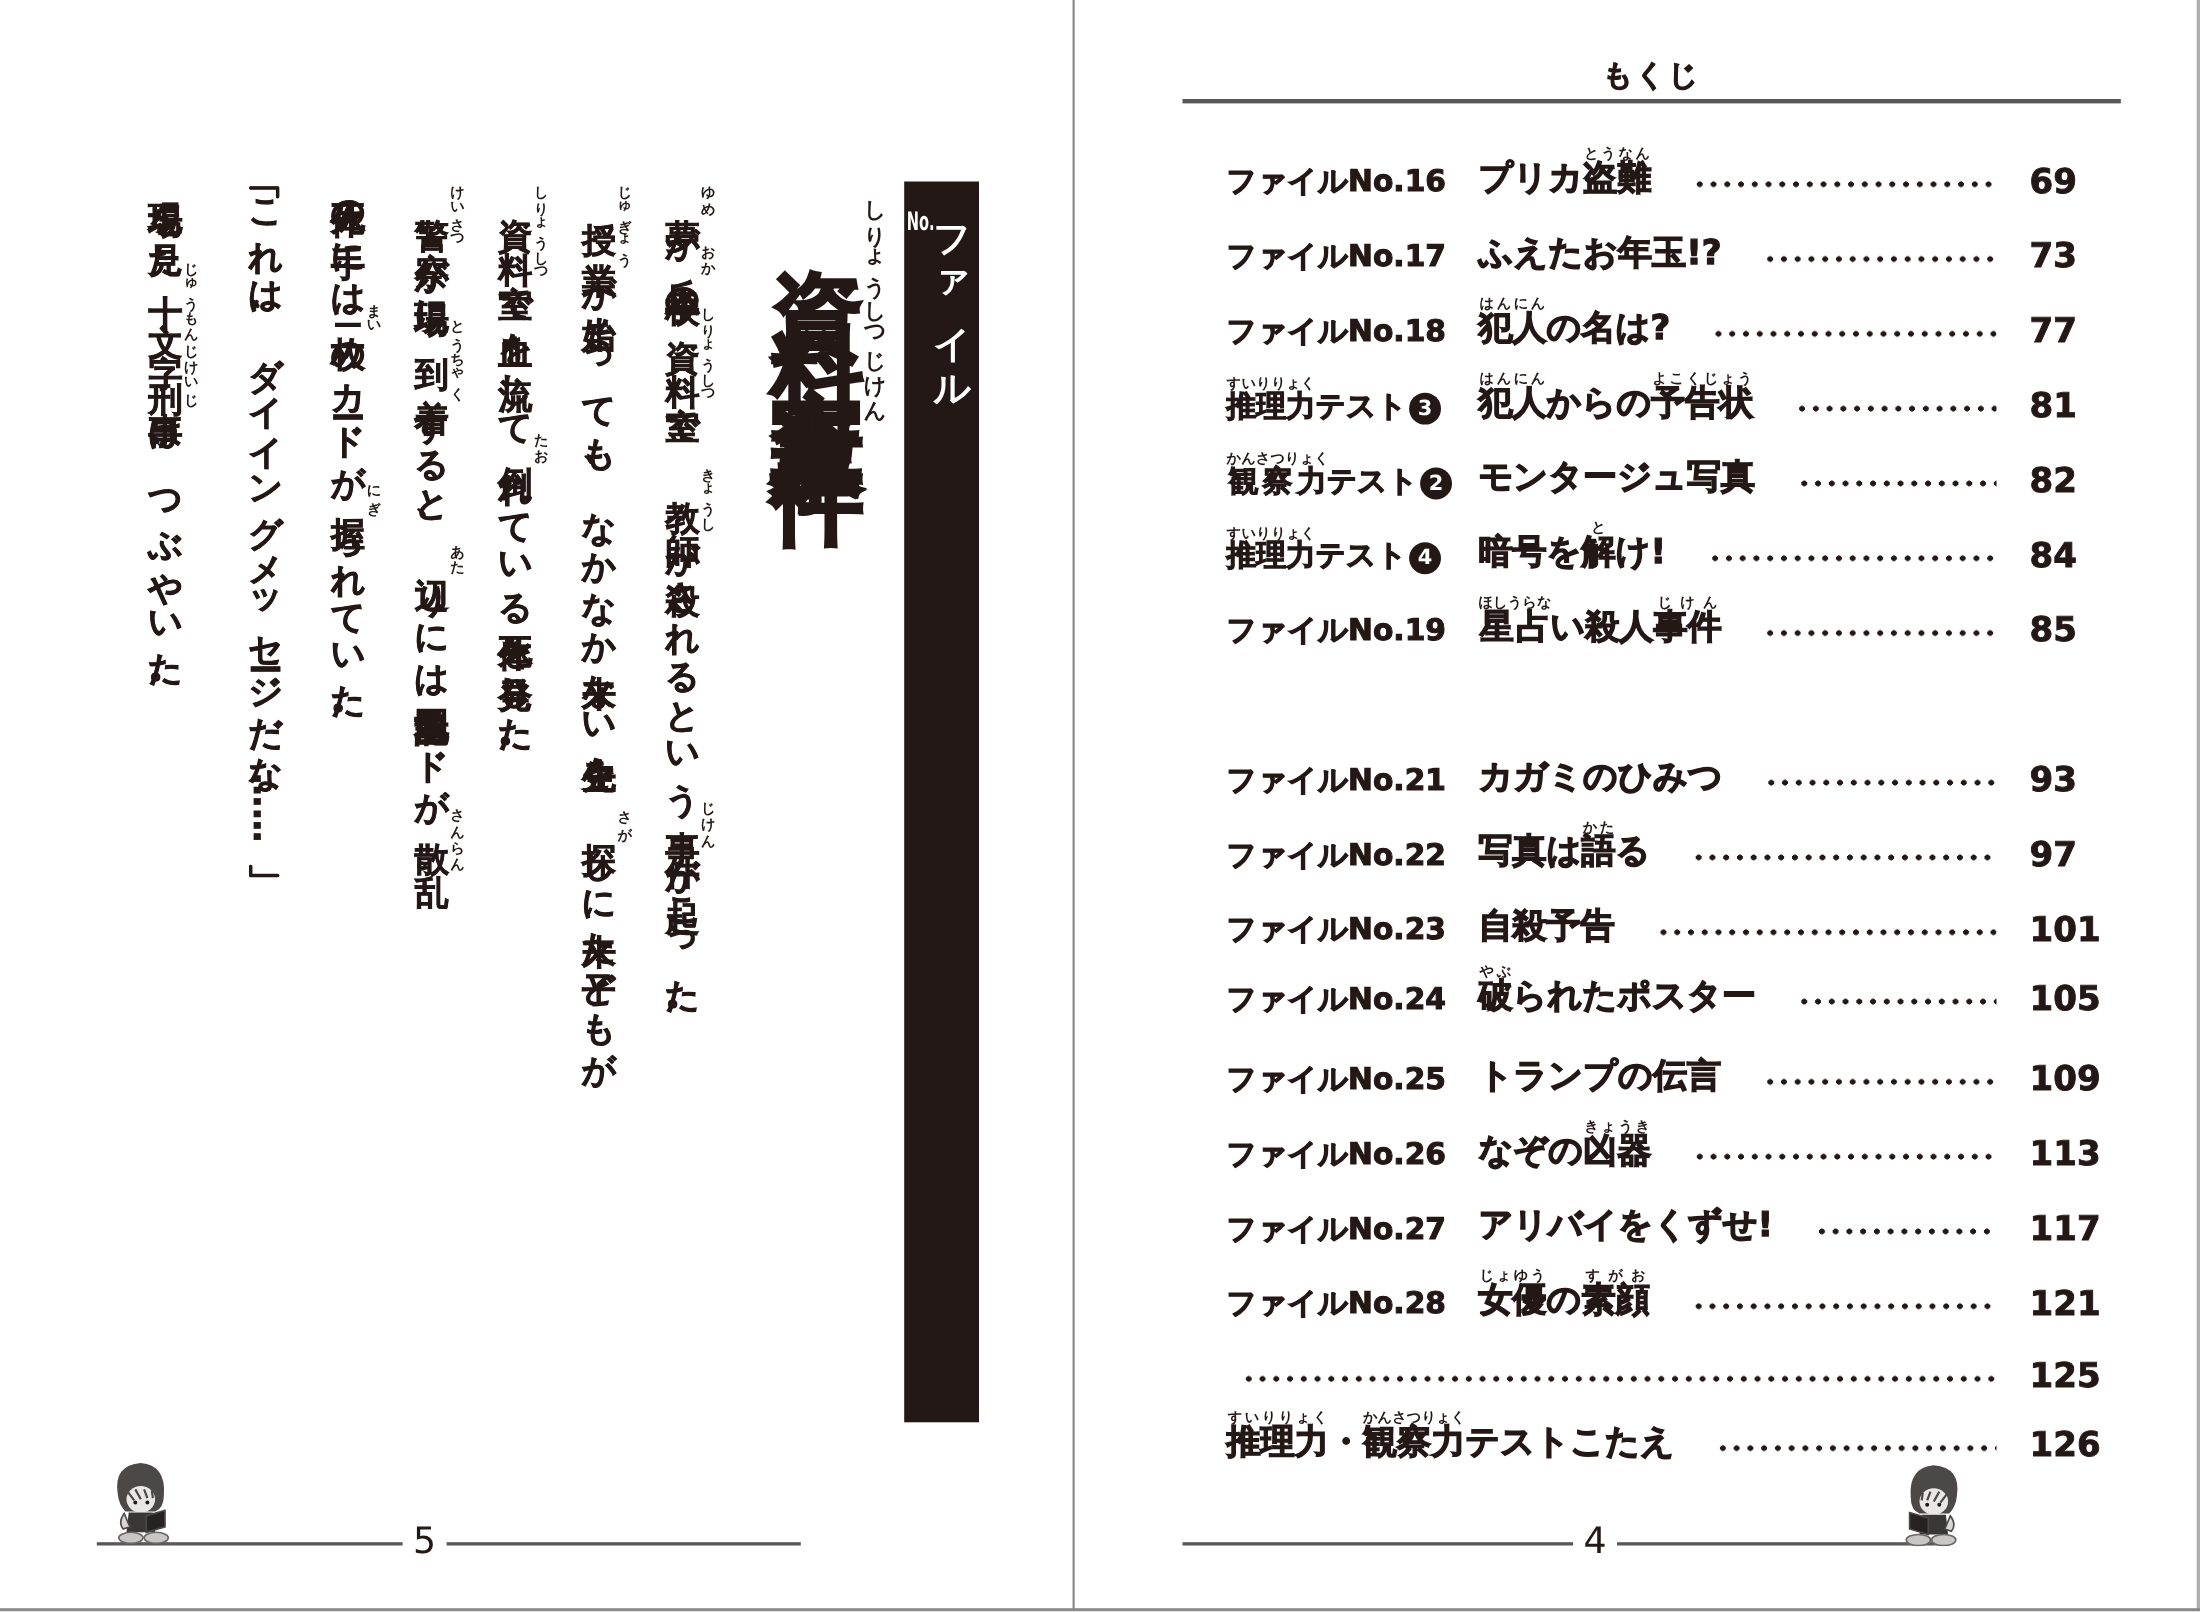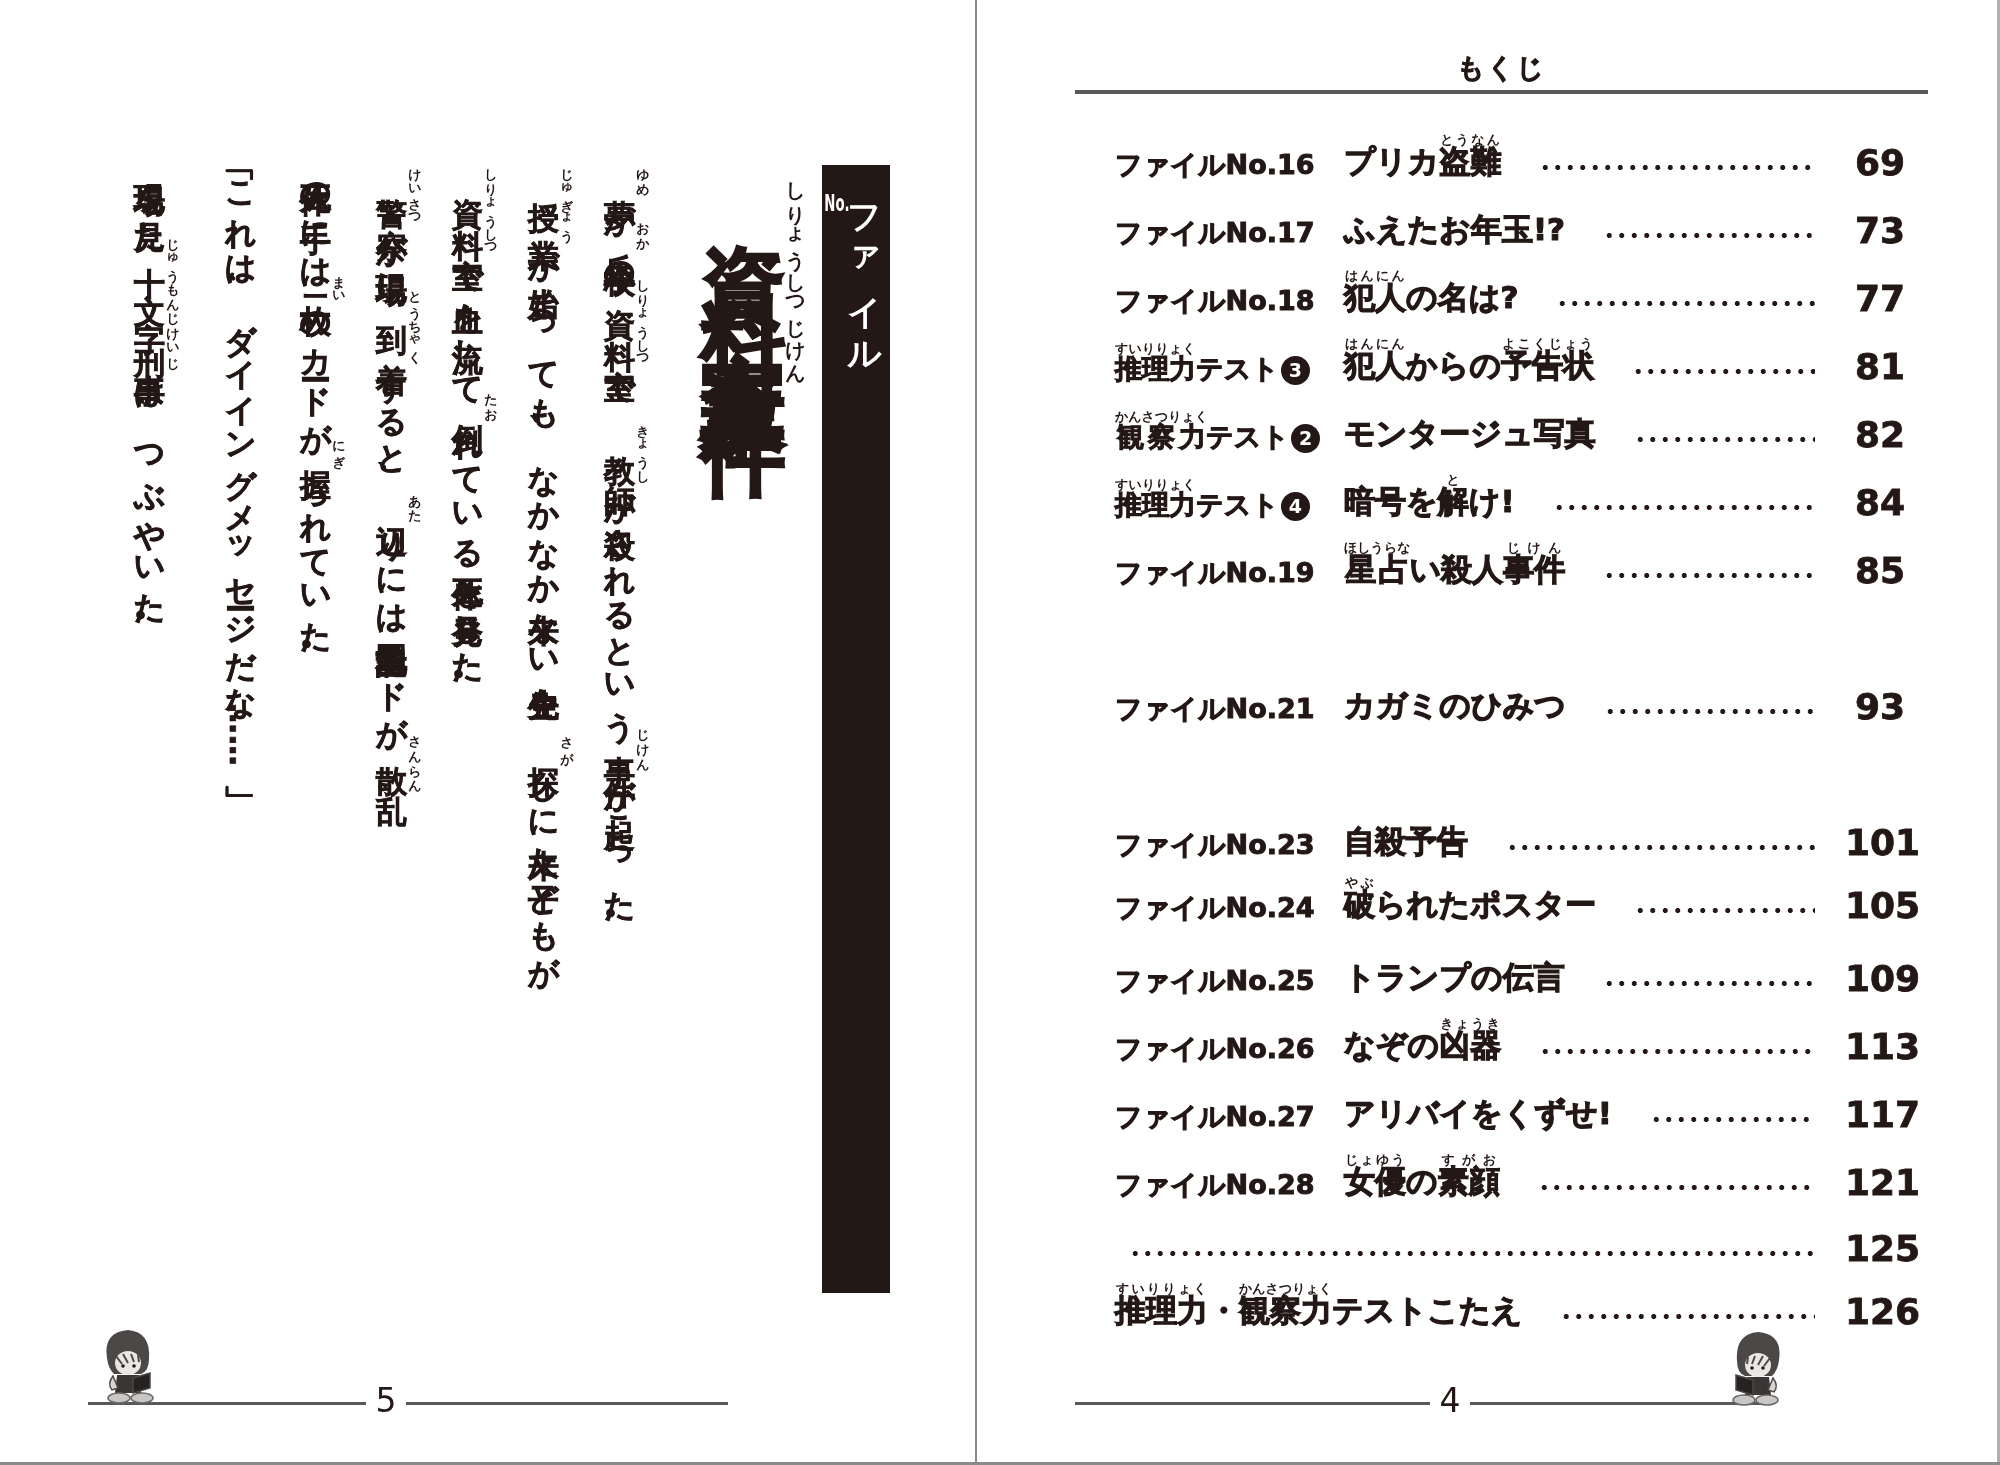--- a/index.html
+++ b/index.html
@@ -20,21 +20,21 @@
   .toc-header-rule{position:absolute; left:1075px; top:90px; width:853px; height:4px; background:#595757;}
   .toc{position:absolute; left:1115px; top:0; width:800px; height:1465px;}
   .toc-row{position:absolute; left:0; right:0; height:60px; display:flex; align-items:flex-end;gap:24px;}
   .toc-label{width:205px; flex:none; font-size:27px; font-weight:bold; -webkit-text-stroke:1px currentColor; white-space:nowrap;}
   .toc-title{flex:none; font-size:31px; font-weight:bold; -webkit-text-stroke:1.2px currentColor; white-space:nowrap;}
   .toc-dots{
     flex:1; height:13px; margin:0 6px 9px 14px; align-self:flex-end;
     background-image:radial-gradient(circle, #231815 2.5px, transparent 2.8px);
     background-size:12.5px 13px; background-repeat:repeat-x; background-position:0 50%;
   }
-  .toc-page{width:70px; flex:none; font-size:36px; font-weight:bold; -webkit-text-stroke:.8px currentColor; text-align:center;}
+  .toc-page{width:70px; flex:none; font-size:31px; font-weight:bold; -webkit-text-stroke:.8px currentColor; text-align:left;}
   .toc-row ruby rt{font-size:13px; font-weight:bold; -webkit-text-stroke:0; letter-spacing:0;}
   .cnum{
     display:inline-block; width:29px; height:29px; border-radius:50%; background:#231815;
     color:#fff; text-align:center; line-height:29px; font-size:19px; font-weight:bold;
     -webkit-text-stroke:0; margin-left:2px; vertical-align:1px;
   }
 
   
   .file-bar{position:absolute; left:822px; top:165px; width:68px; height:1128px; background:#231815;}
   .file-bar-text{
@@ -159,20 +159,26 @@
           <div class="toc-title"><ruby>星占<rt>ほしうらな</rt></ruby>い殺人<ruby>事件<rt>じけん</rt></ruby></div>
           <div class="toc-dots"></div>
           <div class="toc-page">85</div>
         </div>
         <div class="toc-row" style="top: 667px;">
           <div class="toc-label">ファイルNo.21</div>
           <div class="toc-title">カガミのひみつ</div>
           <div class="toc-dots"></div>
           <div class="toc-page">93</div>
         </div>
+        <div class="toc-row" style="top: 735px;">
+          <div class="toc-label">ファイルNo.22</div>
+          <div class="toc-title">写真は<ruby>語<rt>かた</rt></ruby>る</div>
+          <div class="toc-dots"></div>
+          <div class="toc-page">97</div>
+        </div>
         <div class="toc-row" style="top: 803px;">
           <div class="toc-label">ファイルNo.23</div>
           <div class="toc-title">自殺予告</div>
           <div class="toc-dots"></div>
           <div class="toc-page">101</div>
         </div>
         <div class="toc-row" style="top: 866px;">
           <div class="toc-label">ファイルNo.24</div>
           <div class="toc-title"><ruby>破<rt>やぶ</rt></ruby>られたポスター</div>
           <div class="toc-dots"></div>

